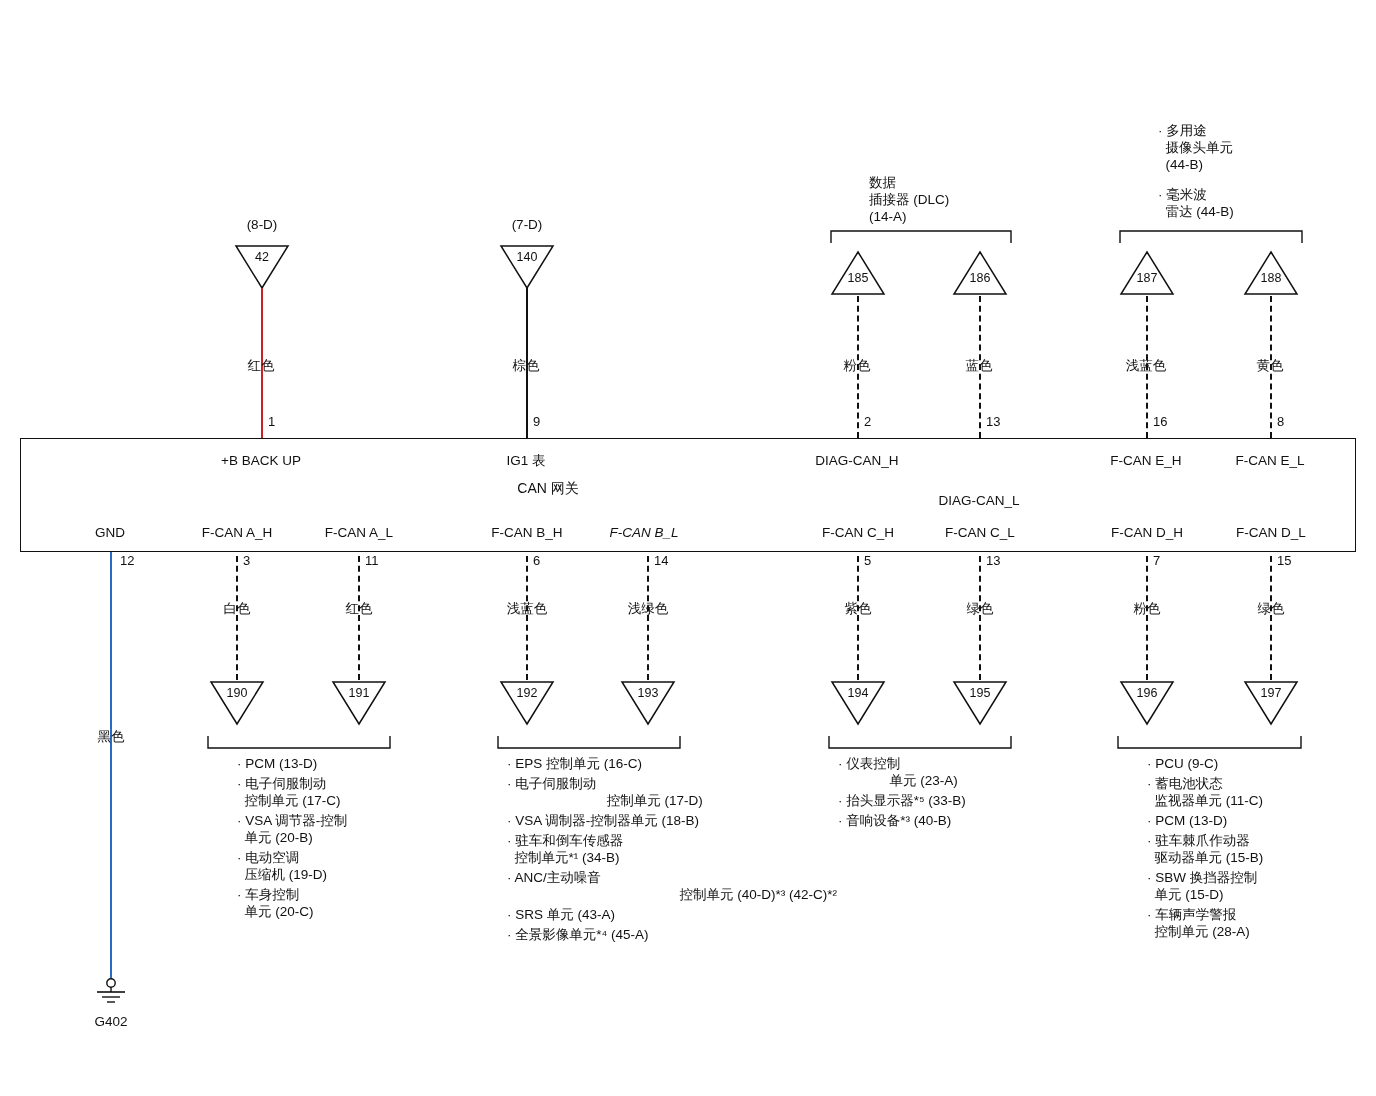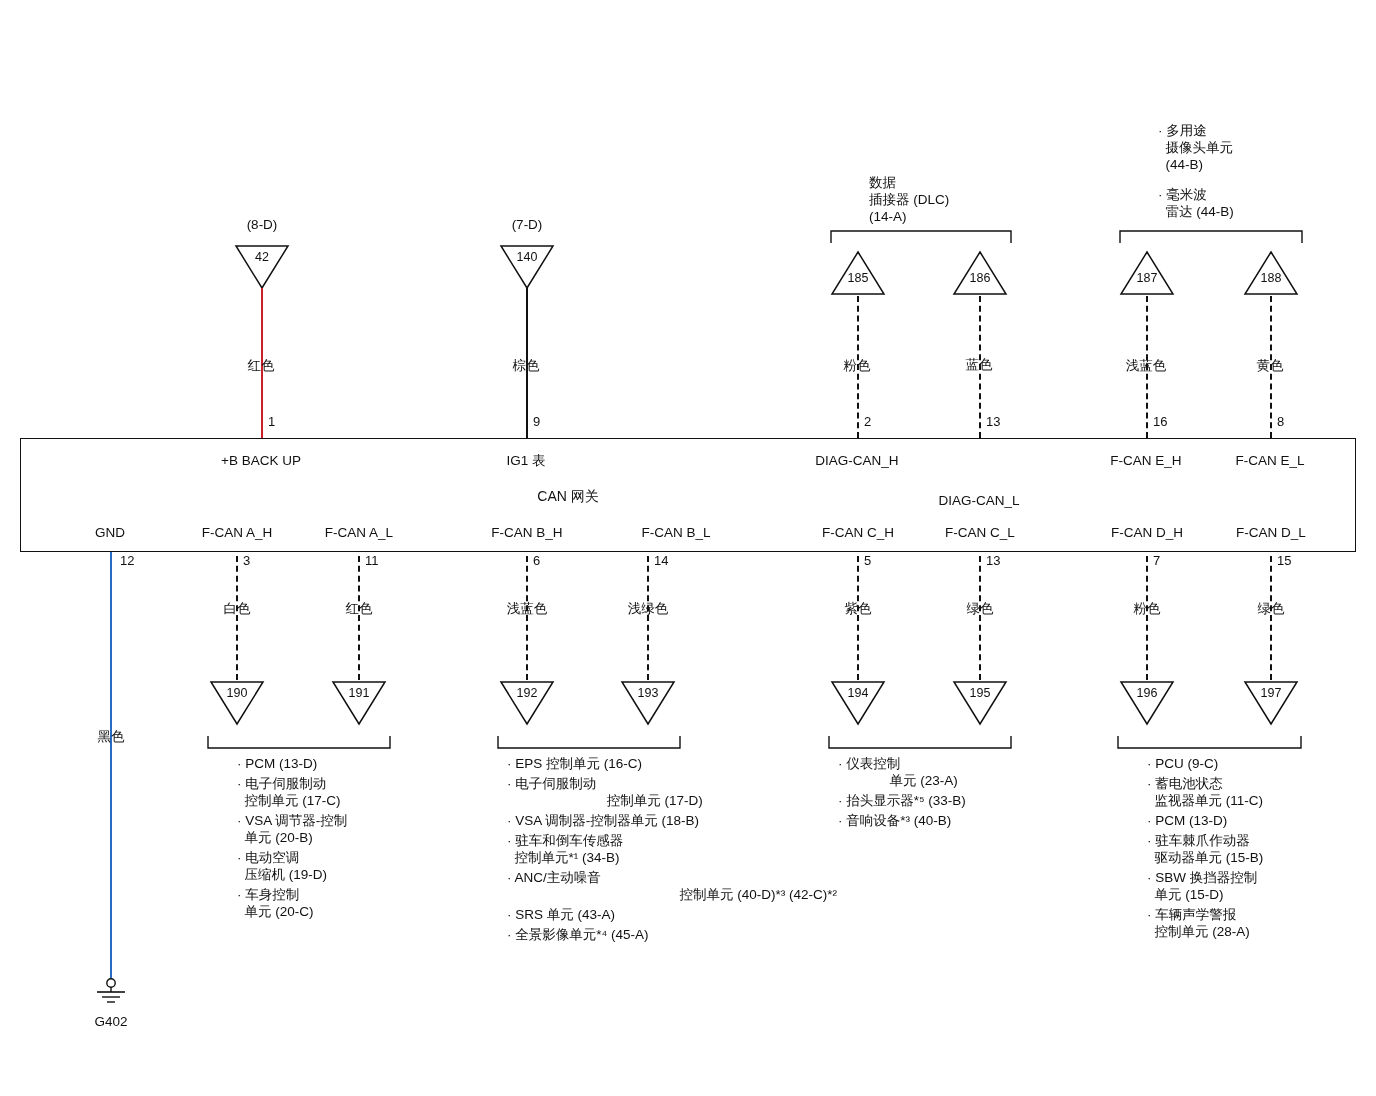--- a/index.html
+++ b/index.html
@@ -143,47 +143,47 @@
   <div class="wire solid" style="left:261px; top:288px; height:150px; border-left-color:#cc2028;"></div>
   <div class="wire solid" style="left:526px; top:288px; height:150px; border-left-color:#111111;"></div>
   <div class="wire dashed" style="left:857px; top:296px; height:142px; border-left-color:#111111;"></div>
   <div class="wire dashed" style="left:979px; top:296px; height:142px; border-left-color:#111111;"></div>
   <div class="wire dashed" style="left:1146px; top:296px; height:142px; border-left-color:#111111;"></div>
   <div class="wire dashed" style="left:1270px; top:296px; height:142px; border-left-color:#111111;"></div>
 
   <div class="txt c" style="left:201px; top:357px; width:120px;">红色</div>
   <div class="txt c" style="left:466px; top:357px; width:120px;">棕色</div>
   <div class="txt c" style="left:797px; top:357px; width:120px;">粉色</div>
-  <div class="txt c" style="left:919px; top:357px; width:120px;font-family:Liberation Mono, monospace;">蓝色</div>
+  <div class="txt c" style="left:919px; top:357px; width:120px;">蓝色</div>
   <div class="txt c" style="left:1086px; top:357px; width:120px;">浅蓝色</div>
   <div class="txt c" style="left:1210px; top:357px; width:120px;">黄色</div>
 
   <div class="num-label l" style="left:268px; top:414px;">1</div>
   <div class="num-label l" style="left:533px; top:414px;">9</div>
   <div class="num-label l" style="left:864px; top:414px;">2</div>
   <div class="num-label l" style="left:986px; top:414px;">13</div>
   <div class="num-label l" style="left:1153px; top:414px;">16</div>
   <div class="num-label l" style="left:1277px; top:414px;">8</div>
 
   <div class="gw-box" style="left:20px; top:438px; width:1336px; height:114px;"></div>
 
   <div class="txt c" style="left:182px; top:452px; width:158px;">+B BACK UP</div>
   <div class="txt c" style="left:447px; top:452px; width:158px;">IG1 表</div>
   <div class="txt c" style="left:778px; top:452px; width:158px;">DIAG-CAN_H</div>
   <div class="txt c" style="left:900px; top:452px; width:158px;margin-top:40px;">DIAG-CAN_L</div>
   <div class="txt c" style="left:1067px; top:452px; width:158px;">F-CAN E_H</div>
   <div class="txt c" style="left:1191px; top:452px; width:158px;">F-CAN E_L</div>
 
-  <div class="txt c" style="left:28px; top:480px; width:1080px; font-size:14px;margin-top:8px;">CAN 网关</div>
+  <div class="txt c" style="left:8px; top:480px; width:1080px; font-size:14px;">CAN 网关</div>
 
   <div class="txt c" style="left:50px; top:524px; width:120px;">GND</div>
   <div class="txt c" style="left:177px; top:524px; width:120px;">F-CAN A_H</div>
   <div class="txt c" style="left:299px; top:524px; width:120px;">F-CAN A_L</div>
   <div class="txt c" style="left:467px; top:524px; width:120px;">F-CAN B_H</div>
-  <div class="txt c" style="left:616px; top:524px; width:120px;">F-CAN B_L</div>
+  <div class="txt c" style="left:584px; top:524px; width:120px;font-style:italic;">F-CAN B_L</div>
   <div class="txt c" style="left:798px; top:524px; width:120px;">F-CAN C_H</div>
   <div class="txt c" style="left:920px; top:524px; width:120px;">F-CAN C_L</div>
   <div class="txt c" style="left:1087px; top:524px; width:120px;">F-CAN D_H</div>
   <div class="txt c" style="left:1211px; top:524px; width:120px;">F-CAN D_L</div>
 
   <div class="num-label l" style="left:120px; top:553px;">12</div>
   <div class="num-label l" style="left:243px; top:553px;">3</div>
   <div class="num-label l" style="left:365px; top:553px;">11</div>
   <div class="num-label l" style="left:533px; top:553px;">6</div>
   <div class="num-label l" style="left:654px; top:553px;">14</div>

